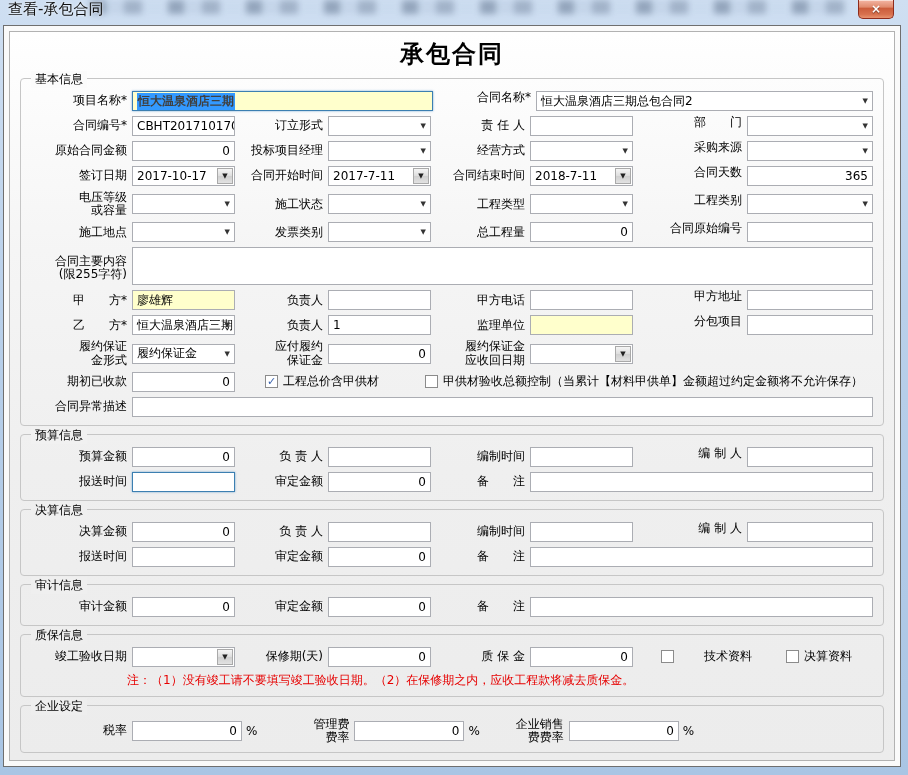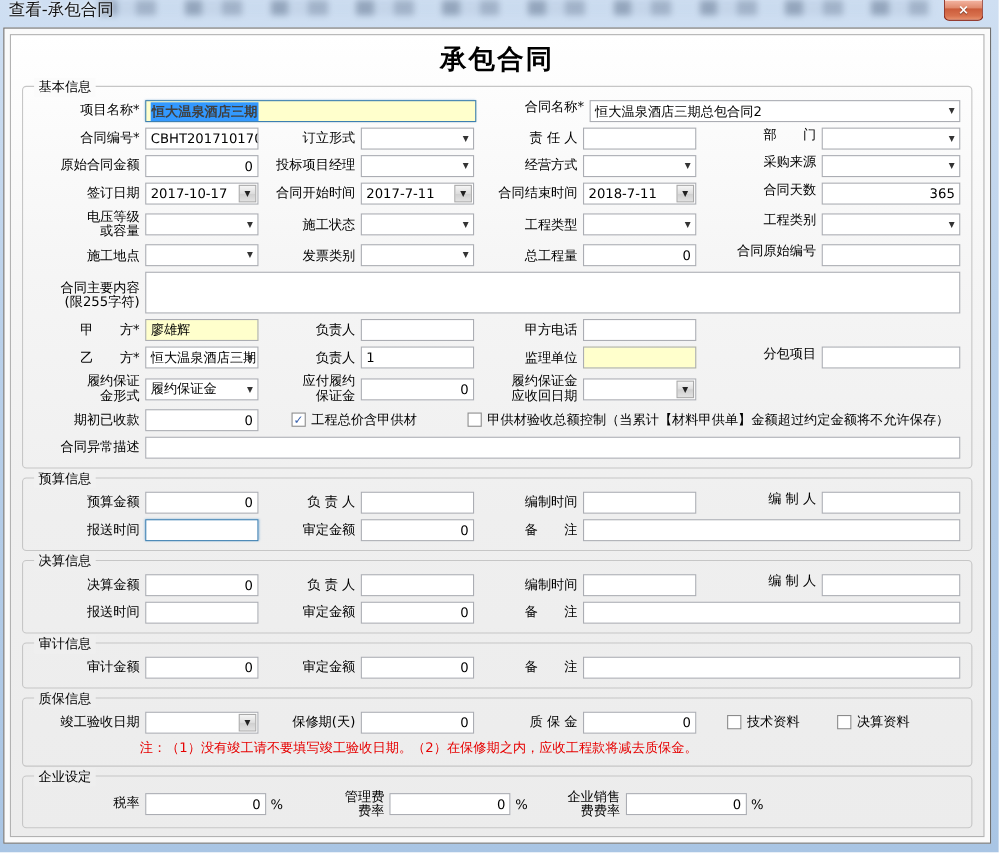--- a/index.html
+++ b/index.html
@@ -59,21 +59,21 @@
          background:linear-gradient(180deg,#f5f5f5,#dddddd 50%,#cfcfcf 51%,#e2e2e2);
          border:1px solid #a9a9a9; display:flex; align-items:center; justify-content:center;
          font-size:7px; color:#222; }
 
   .ta { height:38px; align-items:flex-start; white-space:normal; }
 
   .cbwrap { display:flex; align-items:center; flex:none; }
   .cb { width:13px; height:13px; border:1px solid #8b8b8b; background:#fff; margin-right:5px;
         display:flex; align-items:center; justify-content:center; font-size:11px; font-weight:bold;
         color:#3a62ad; line-height:1; flex:none; }
-  .ml28 { margin-left:28px; } .ml30 { margin-left:30px; } .ml34 { margin-left:34px; } .ml46 { margin-left:46px; }
+  .ml28 { margin-left:28px;gap:25px; } .ml30 { margin-left:30px; } .ml34 { margin-left:34px; } .ml46 { margin-left:46px; }
 
   .note { color:#e60000; margin:2px 0 4px 100px; font-size:12px; }
   .unit { margin-left:4px; }
   .lbl-sm2 { width:56px; margin-left:36px; } .lbl-sm3 { width:64px; margin-left:20px; }
 
   .btnrow { display:flex; justify-content:center; gap:14px; margin-top:8px; }
   .pushbtn { display:flex; align-items:center; justify-content:center; gap:5px;
         width:80px; height:25px; font-size:13px;
         background:linear-gradient(180deg,#f7f7f7,#e9e9e9 45%,#d7d7d7 46%,#e6e6e6);
         border:1px solid #8a8a8a; border-radius:3px; cursor:pointer; }
@@ -226,20 +226,24 @@
           <span class="fld ta grow1"></span>
         </div>
 
         <div class="row">
           <span class="lbl w1">甲　　方*</span>
           <span class="fld f yellow">廖雄辉</span>
           <span class="lbl w2">负责人</span>
           <span class="fld f"></span>
           <span class="lbl w3">甲方电话</span>
           <span class="fld f"></span>
+          <span class="pair push">
+            <span class="lbl w4">甲方地址</span>
+            <span class="fld f4"></span>
+          </span>
         </div>
 
         <div class="row">
           <span class="lbl w1">乙　　方*</span>
           <span class="fld f combo">
               <span>恒大温泉酒店三期</span>
               <span class="arr">▼</span>
             </span>
           <span class="lbl w2">负责人</span>
           <span class="fld f">1</span>

